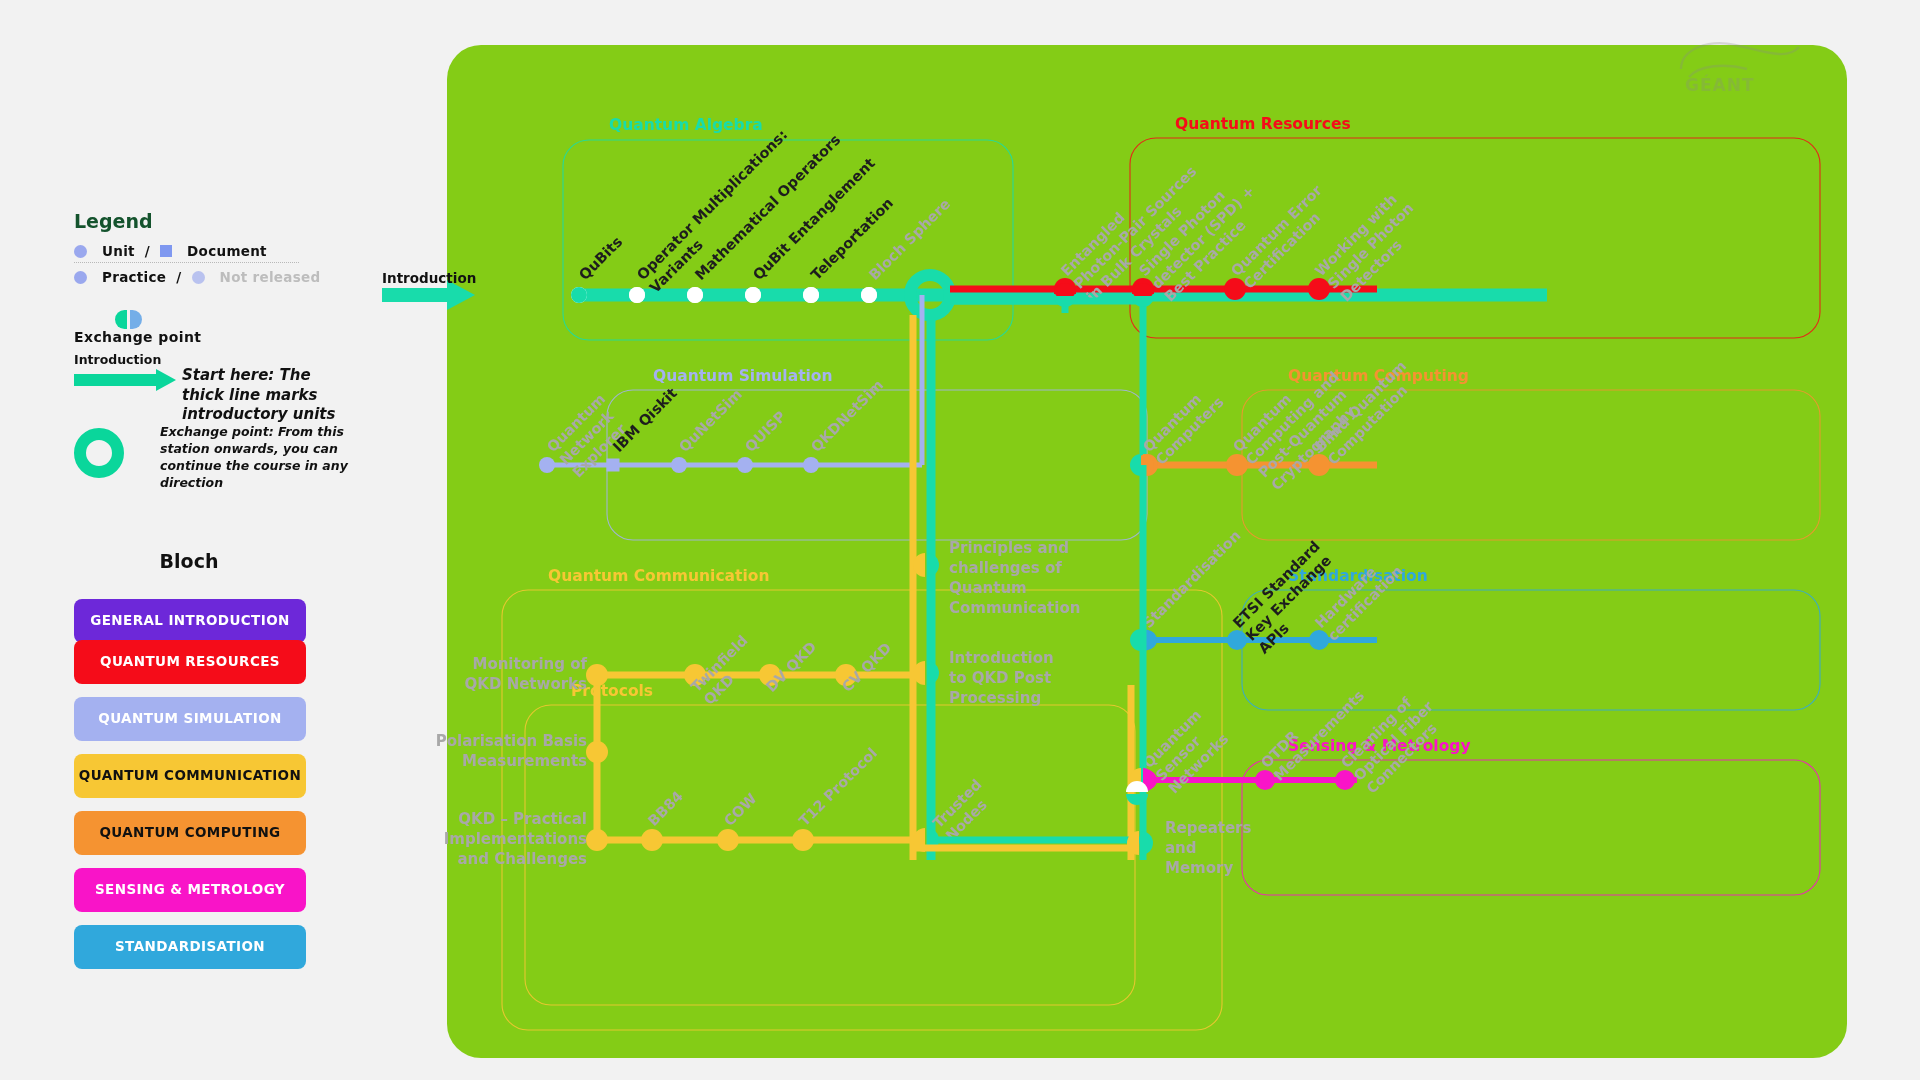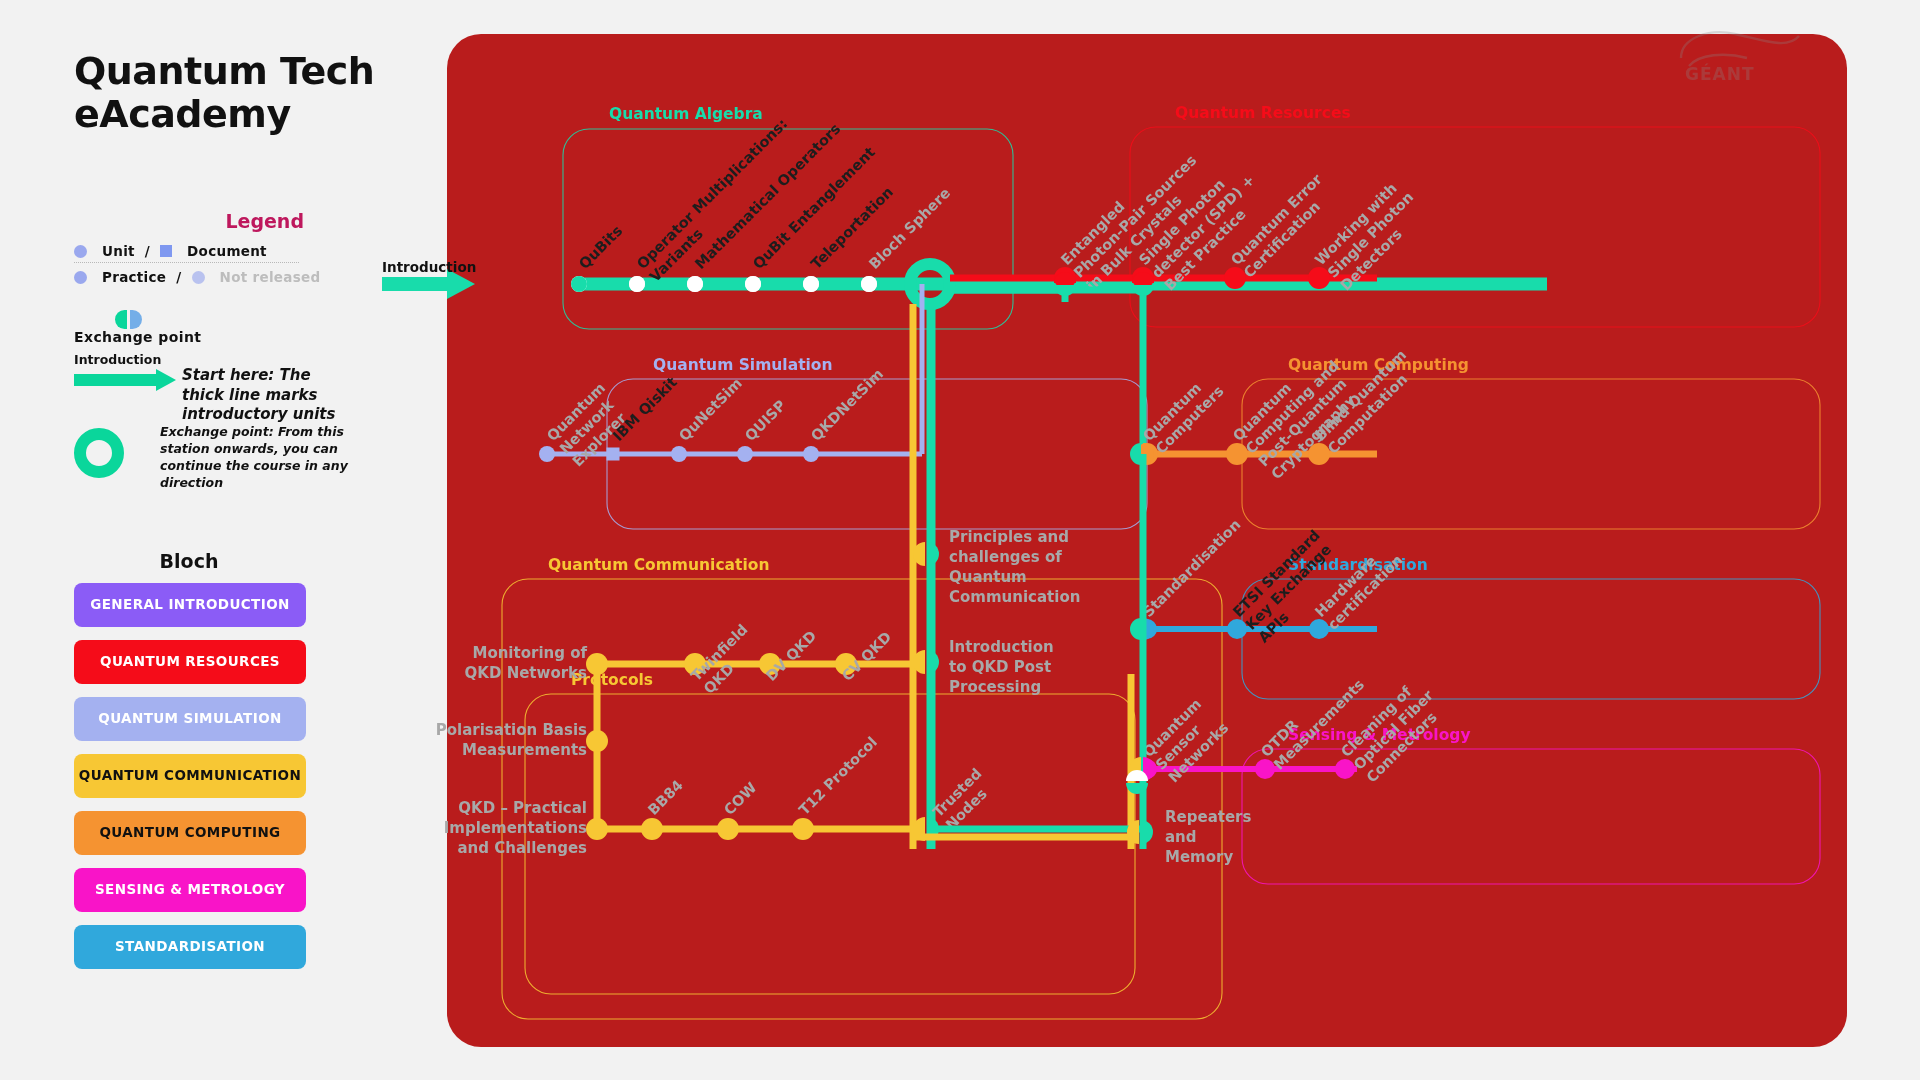--- a/index.html
+++ b/index.html
@@ -11,22 +11,22 @@
     overflow:hidden;
     position:relative;
   }
   
   #left-panel{position:absolute;left:0;top:0;width:430px;height:1080px;}
   #page-title{
     position:absolute;left:74px;top:50px;width:330px;
     font-size:38px;font-weight:700;color:#111;line-height:1.12;letter-spacing:-.5px;
   }
   .legend-title{
-    position:absolute;left:74px;top:210px;width:230px;text-align:right;
-    font-size:19px;font-weight:700;color:#be185d;
+    position:absolute;left:74px;top:210px;width:230px;text-align:left;
+    font-size:19px;font-weight:700;color:#14532d;
   }
   .legend-row{position:absolute;display:flex;align-items:center;font-size:13.5px;font-weight:700;color:#111;letter-spacing:.3px;}
   #legend-row-1{left:74px;top:243px;}
   #legend-row-2{left:74px;top:269px;}
   .legend-sep{position:absolute;left:74px;top:262px;width:225px;border-top:1px dotted #b8b8b8;}
   .dot-unit{width:13px;height:13px;border-radius:50%;background:#9aa8ee;display:inline-block;}
   .sq-doc{width:12px;height:12px;background:#7f98f0;display:inline-block;}
   .dot-nr{width:13px;height:13px;border-radius:50%;background:#b9c2ef;display:inline-block;}
   .slash{margin:0 10px;color:#111;font-weight:700;}
   .lbl-gap{margin-left:15px;}
@@ -46,36 +46,35 @@
   .ring{position:absolute;left:0;top:4px;width:50px;height:50px;border-radius:50%;border:12px solid #0ad69b;box-sizing:border-box;}
   #legend-exchangepoint .note2{position:absolute;left:86px;top:0px;width:190px;font-size:12.5px;font-style:italic;font-weight:700;color:#111;line-height:1.35;}
   .tracks-title{position:absolute;left:74px;top:550px;width:230px;text-align:center;font-size:19px;font-weight:700;color:#111;}
   .track-chip{
     position:absolute;left:74px;width:232px;height:44px;border-radius:8px;
     display:flex;align-items:center;justify-content:center;text-align:center;
     font-size:13.5px;font-weight:700;letter-spacing:.4px;line-height:1.15;
   }
   
   #map-card{
-    position:absolute;left:447px;top:34px;width:1400px;height:1013px;
-    background:#b91c1c;border-radius:34px;
+    position:absolute;left:447px;top:45px;width:1400px;height:1013px;
+    background:#84cc16;border-radius:34px;
   }
   #geant-logo{position:absolute;right:42px;top:-10px;width:130px;height:60px;opacity:.28;}
   svg#map{position:absolute;left:0;top:0;width:1400px;height:1013px;overflow:visible;}
   .grp-label{font-size:15.5px;font-weight:700;}
   .stlabel{font-size:14.5px;font-weight:700;fill:#a8a8a8;}
   .stlabel.rel{fill:#1d1d1d;}
   .flatlabel{font-size:15px;font-weight:700;fill:#a8a8a8;}
 </style>
 </head>
 <body>
 
 <div id="left-panel">
 
-  <div id="page-title">Quantum Tech eAcademy</div>
 
   <div class="legend-title">Legend</div>
 
   <div class="legend-row" id="legend-row-1">
     <span class="dot-unit"></span>
     <span class="lbl-gap">Unit</span>
     <span class="slash">/</span>
     <span class="sq-doc"></span>
     <span class="lbl-gap">Document</span>
   </div>
@@ -104,21 +103,21 @@
     <span class="note">Start here: The thick line marks introductory units</span>
   </div>
 
   <div id="legend-exchangepoint">
     <span class="ring"></span>
     <span class="note2">Exchange point: From this station onwards, you can continue the course in any direction</span>
   </div>
 
   <div class="tracks-title">Bloch</div>
   <div id="tracks-list">
-      <div class="track-chip" style="top: 583px; background: #8b5cf6; color: rgb(255, 255, 255);">
+      <div class="track-chip" style="top: 599px; background: #6d28d9; color: rgb(255, 255, 255);">
         <span>GENERAL INTRODUCTION</span>
       </div>
       <div class="track-chip" style="top: 640px; background: rgb(245, 12, 25); color: rgb(255, 255, 255);">
         <span>QUANTUM RESOURCES</span>
       </div>
       <div class="track-chip" style="top: 697px; background: rgb(164, 177, 240); color: rgb(255, 255, 255);">
         <span>QUANTUM SIMULATION</span>
       </div>
       <div class="track-chip" style="top: 754px; background: rgb(247, 199, 52); color: rgb(17, 17, 17);">
         <span>QUANTUM COMMUNICATION</span>

